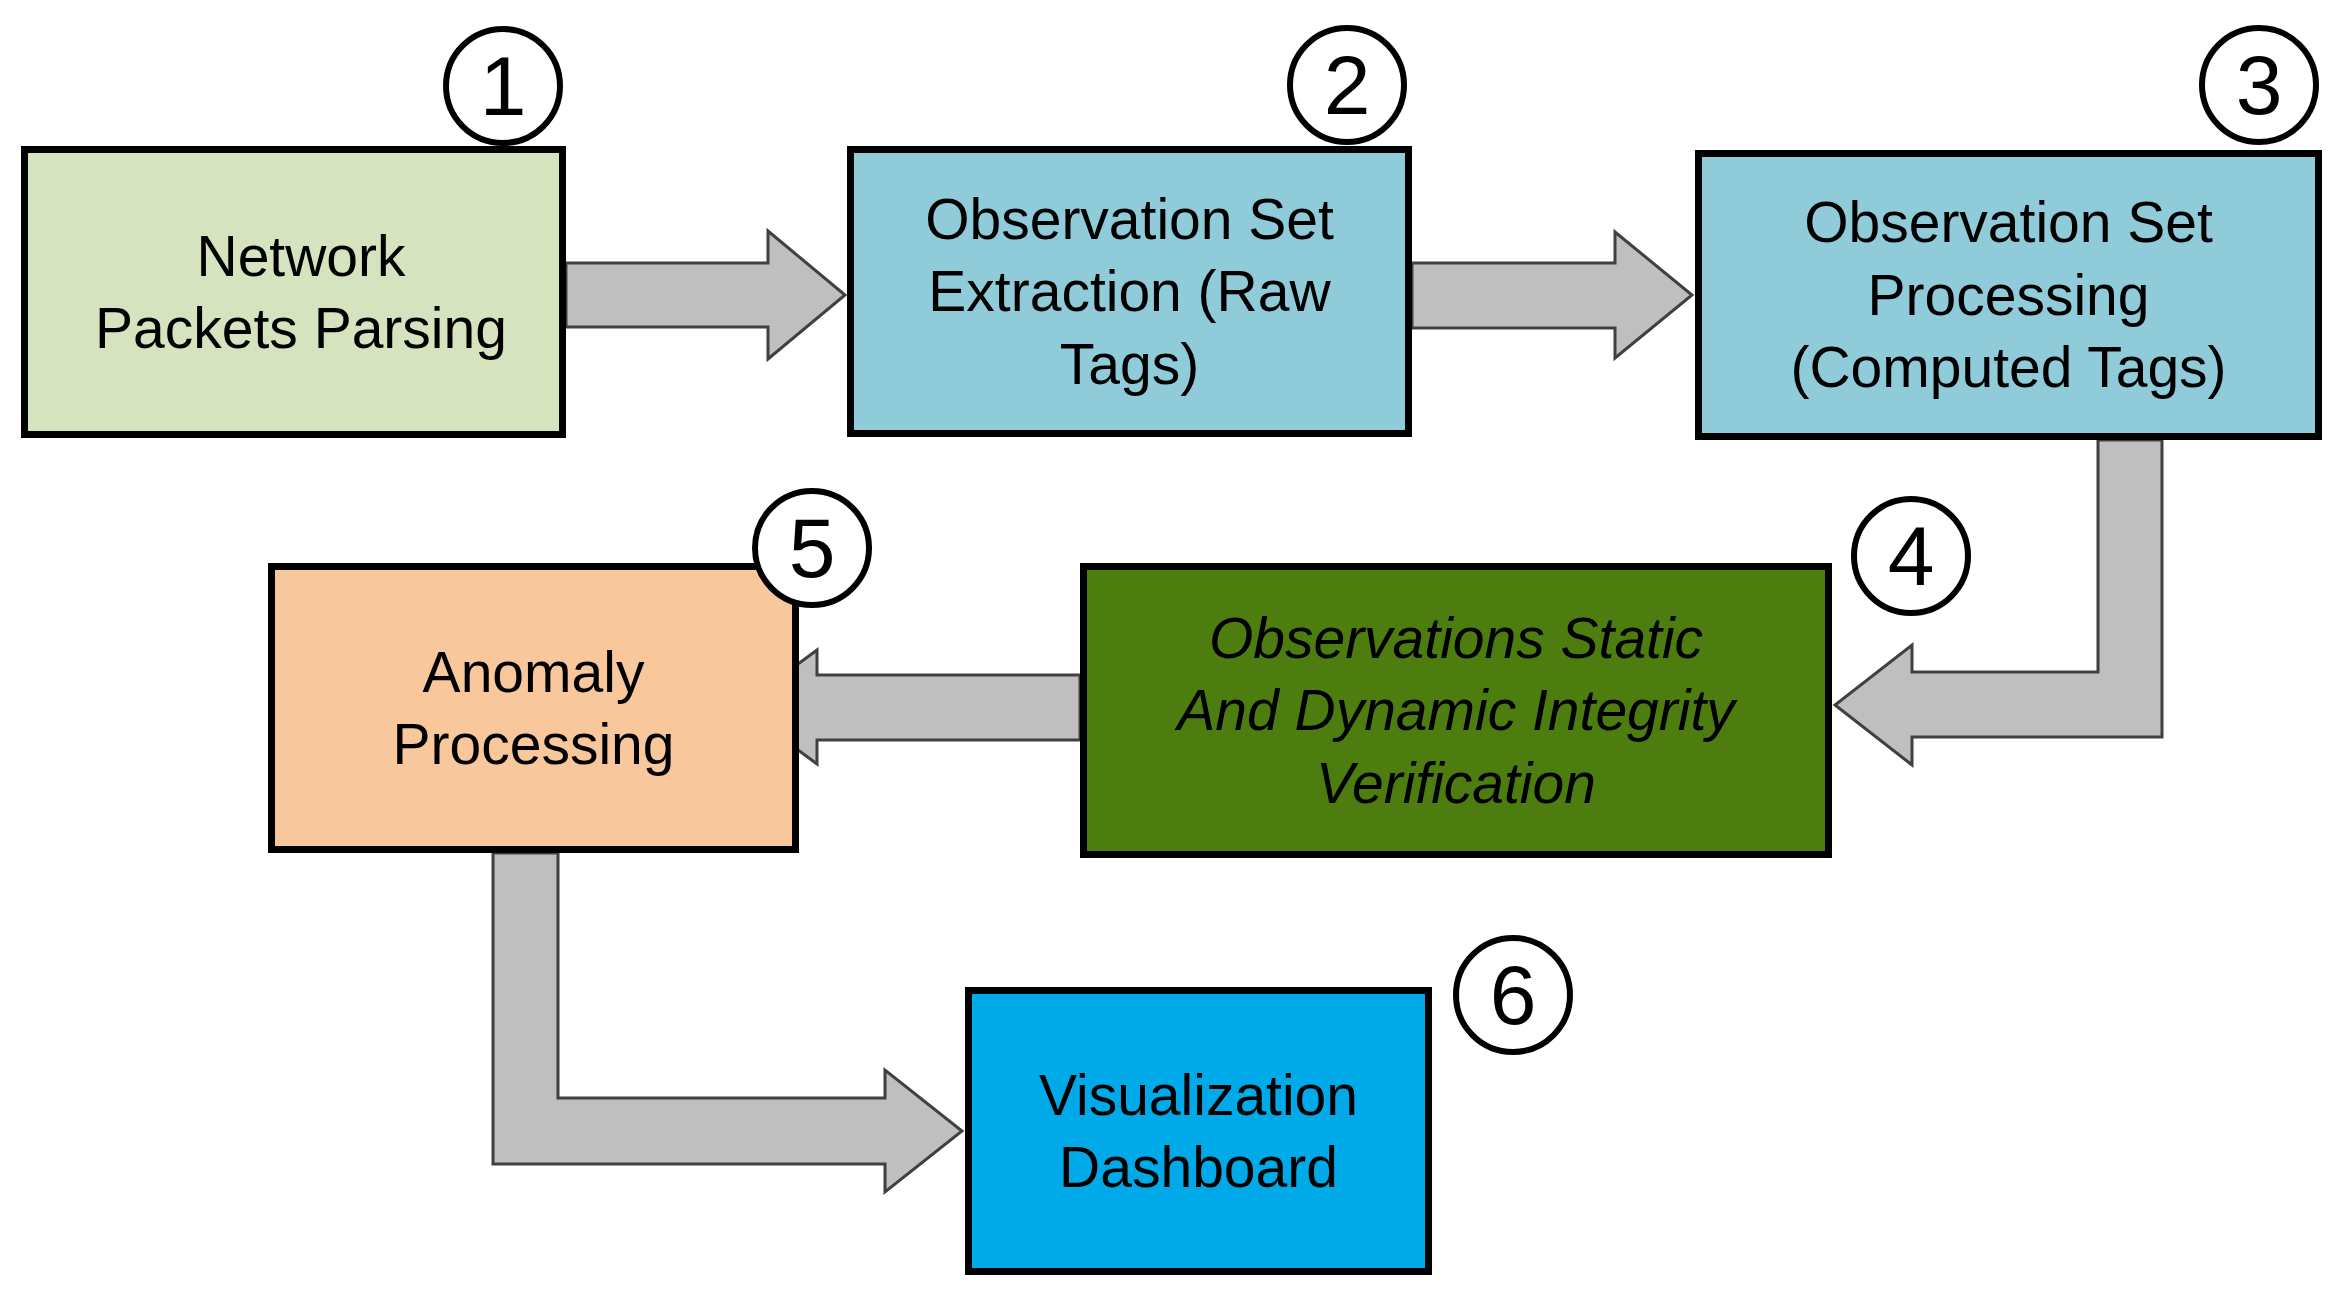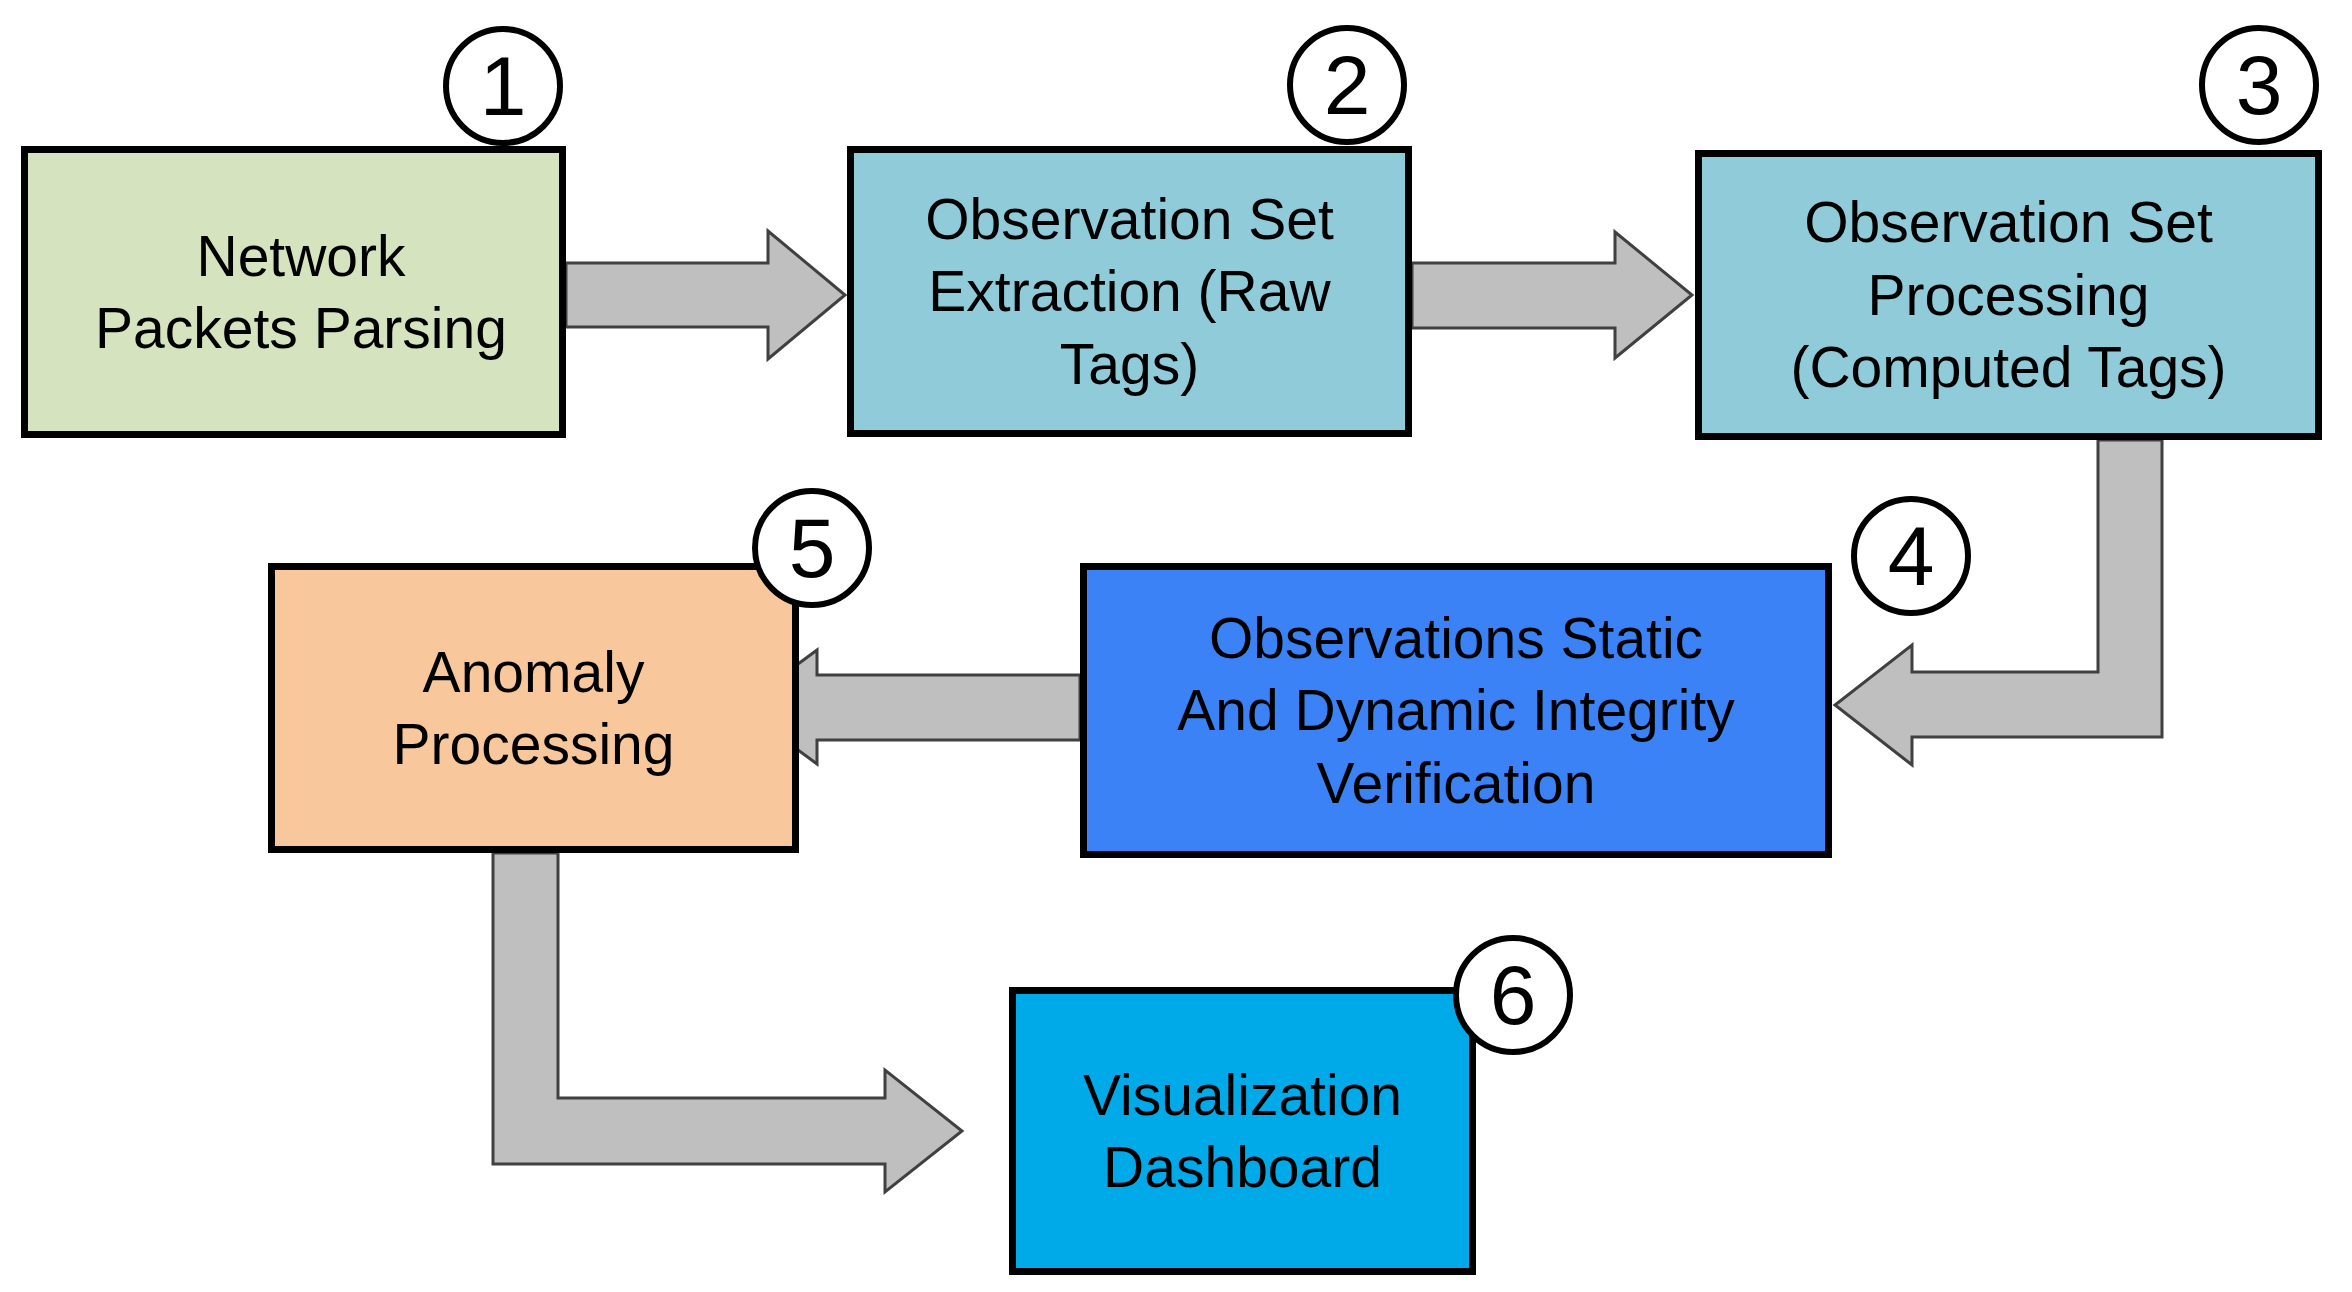--- a/index.html
+++ b/index.html
@@ -54,21 +54,21 @@
     justify-content: center;
     font-size: 84px;
     color: #000000;
   }
   
   #node-1 { left: 21px;   top: 146px; width: 545px; height: 292px; }
   #node-2 { left: 847px;  top: 146px; width: 565px; height: 291px; }
   #node-3 { left: 1695px; top: 150px; width: 627px; height: 290px; }
   #node-4 { left: 1080px; top: 563px; width: 752px; height: 295px; }
   #node-5 { left: 268px;  top: 563px; width: 531px; height: 290px; }
-  #node-6 { left: 965px;  top: 987px; width: 467px; height: 288px; margin-left: 44px; }
+  #node-6 { left: 965px;  top: 987px; width: 467px; height: 288px; }
   
   #badge-1 { left: 443px;  top: 26px;  }
   #badge-2 { left: 1287px; top: 25px;  }
   #badge-3 { left: 2199px; top: 25px;  }
   #badge-4 { left: 1851px; top: 496px; }
   #badge-5 { left: 752px;  top: 488px; }
   #badge-6 { left: 1453px; top: 935px; }
 </style>
 </head>
 <body>
@@ -90,21 +90,21 @@
   <div class="node" id="node-2" style="background-color: rgb(143, 203, 217);">
     <div class="label">Observation Set
 Extraction (Raw
 Tags)</div>
   </div>
   <div class="node" id="node-3" style="background-color: rgb(143, 203, 217);">
     <div class="label">Observation Set
 Processing
 (Computed Tags)</div>
   </div>
-  <div class="node" id="node-4" style="background-color: #3b82f6;">
+  <div class="node" id="node-4" style="background-color: #4d7c0f; font-style: italic;">
     <div class="label">Observations Static
 And Dynamic Integrity
 Verification</div>
   </div>
   <div class="node" id="node-5" style="background-color: rgb(248, 199, 156);">
     <div class="label">Anomaly
 Processing</div>
   </div>
   <div class="node" id="node-6" style="background-color: rgb(0, 169, 231);">
     <div class="label">Visualization

